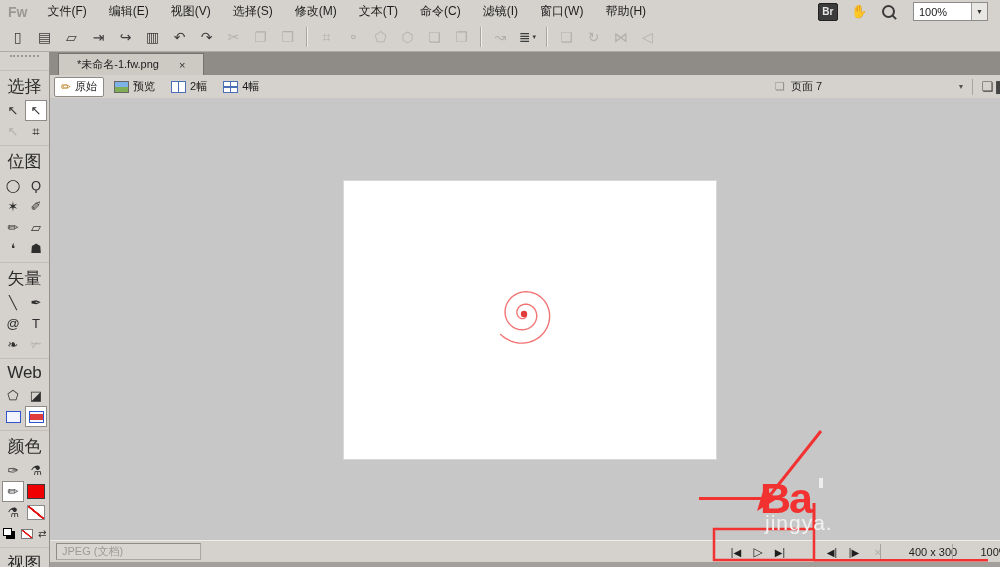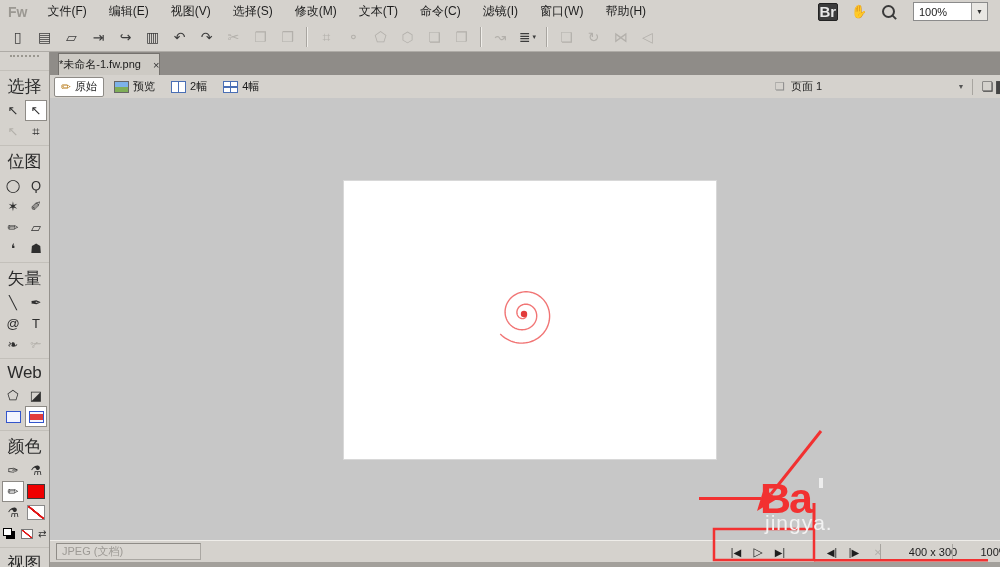--- a/index.html
+++ b/index.html
@@ -7,21 +7,21 @@
     width:1000px;height:567px;position:relative;overflow:hidden;
     font-family:"Liberation Sans","DejaVu Sans",sans-serif;
     background:#d5d2cd;-webkit-font-smoothing:antialiased;
   }
   
   .menu-bar{position:absolute;left:0;top:0;width:1000px;height:23px;
     background:#d5d2cd;display:flex;align-items:center;font-size:12px;color:#1d1d1d;}
   .fw-logo{color:#9b9892;font-weight:bold;font-size:14px;padding:0 9px 0 8px;}
   .menu-item{padding:11px 11px;cursor:default;}
   .menu-right{margin-left:auto;display:flex;align-items:center;gap:14px;padding-right:12px;}
-  .br-btn{width:18px;height:16px;background:#3c3c3c;color:#e8e8e8;font-size:15px;font-weight:bold;
+  .br-btn{width:18px;height:16px;background:#3c3c3c;color:#e8e8e8;font-size:10px;font-weight:bold;
     display:flex;align-items:center;justify-content:center;border:1px solid #222;border-radius:2px;}
   .hand-ic{font-size:13px;color:#3a3a3a;}
   .mag-ic{width:9px;height:9px;border:2px solid #3a3a3a;border-radius:50%;position:relative;margin-right:4px;}
   .mag-ic::after{content:"";position:absolute;width:6px;height:2px;background:#3a3a3a;
     transform:rotate(45deg);left:7px;top:9px;}
   .zoom-select{display:flex;border:1px solid #8b8b8b;background:#fff;height:17px;align-items:center;}
   .zoom-select .val{width:52px;padding-left:5px;font-size:11px;color:#222;}
   .zoom-select .dd{width:15px;height:100%;border-left:1px solid #9a9a9a;background:#e9e7e3;
     display:flex;align-items:center;justify-content:center;font-size:7px;color:#333;}
   
@@ -30,21 +30,21 @@
   .tb-group{display:flex;align-items:center;}
   .tb-sep{width:1px;height:20px;background:#a8a5a0;border-right:1px solid #efede9;margin:0 5px;}
   .tb-btn{width:27px;height:24px;display:flex;align-items:center;justify-content:center;
     font-size:14px;color:#3c3c3c;cursor:default;}
   .tb-btn.disabled{color:#b3b0ab;}
   .tb-btn .dd{font-size:7px;margin-left:2px;color:#3c3c3c;}
   
   .tab-strip{position:absolute;left:50px;top:52px;width:950px;height:23px;background:#8f8c88;
     display:flex;align-items:flex-end;}
   .doc-tab{height:21px;background:#cdcac4;border:1px solid #74716d;border-bottom:none;
-    display:flex;align-items:center;padding:0 0;font-size:11px;color:#1c1c1c;margin-left:8px;gap:12px;}
+    display:flex;align-items:center;padding:0 18px;font-size:11px;color:#1c1c1c;margin-left:8px;gap:20px;}
   .doc-tab .close{color:#333;font-size:11px;cursor:default;}
   
   .view-bar{position:absolute;left:50px;top:75px;width:950px;height:23px;background:#d5d2cd;
     border-bottom:1px solid #a9a6a1;display:flex;align-items:center;font-size:11px;color:#1c1c1c;overflow:hidden;}
   .vb-btn{display:flex;align-items:center;gap:4px;height:18px;padding:0 6px;margin-left:4px;cursor:default;}
   .vb-btn.active{background:#fff;border:1px solid #8e8b86;border-radius:2px;}
   .vb-ic-pencil{color:#b97c1a;font-size:12px;}
   .vb-ic-img{width:13px;height:10px;background:linear-gradient(#7db2e8 55%,#7fae57 55%);border:1px solid #666;}
   .vb-ic-2up{width:13px;height:10px;border:1px solid #4a6fb5;background:linear-gradient(to right,#fff 48%,#4a6fb5 48%,#4a6fb5 52%,#fff 52%);}
   .vb-ic-4up{width:13px;height:10px;border:1px solid #4a6fb5;
@@ -191,21 +191,21 @@
   <div class="vb-btn">
     <span class="vb-ic-2up"></span>
     <span>2幅</span>
   </div>
   <div class="vb-btn">
     <span class="vb-ic-4up"></span>
     <span>4幅</span>
   </div>
   <div class="vb-page">
     <span class="pgic">❏</span>
-    <span>页面 1</span>
+    <span>页面 7</span>
   </div>
   <div class="vb-right">
     <span class="dd">▼</span>
     <span class="sep"></span>
     <span class="half-icon">❏❚</span>
   </div>
 </div>
 
 <div class="tools-panel" id="tools-panel">
   <div class="panel-grip"></div>

